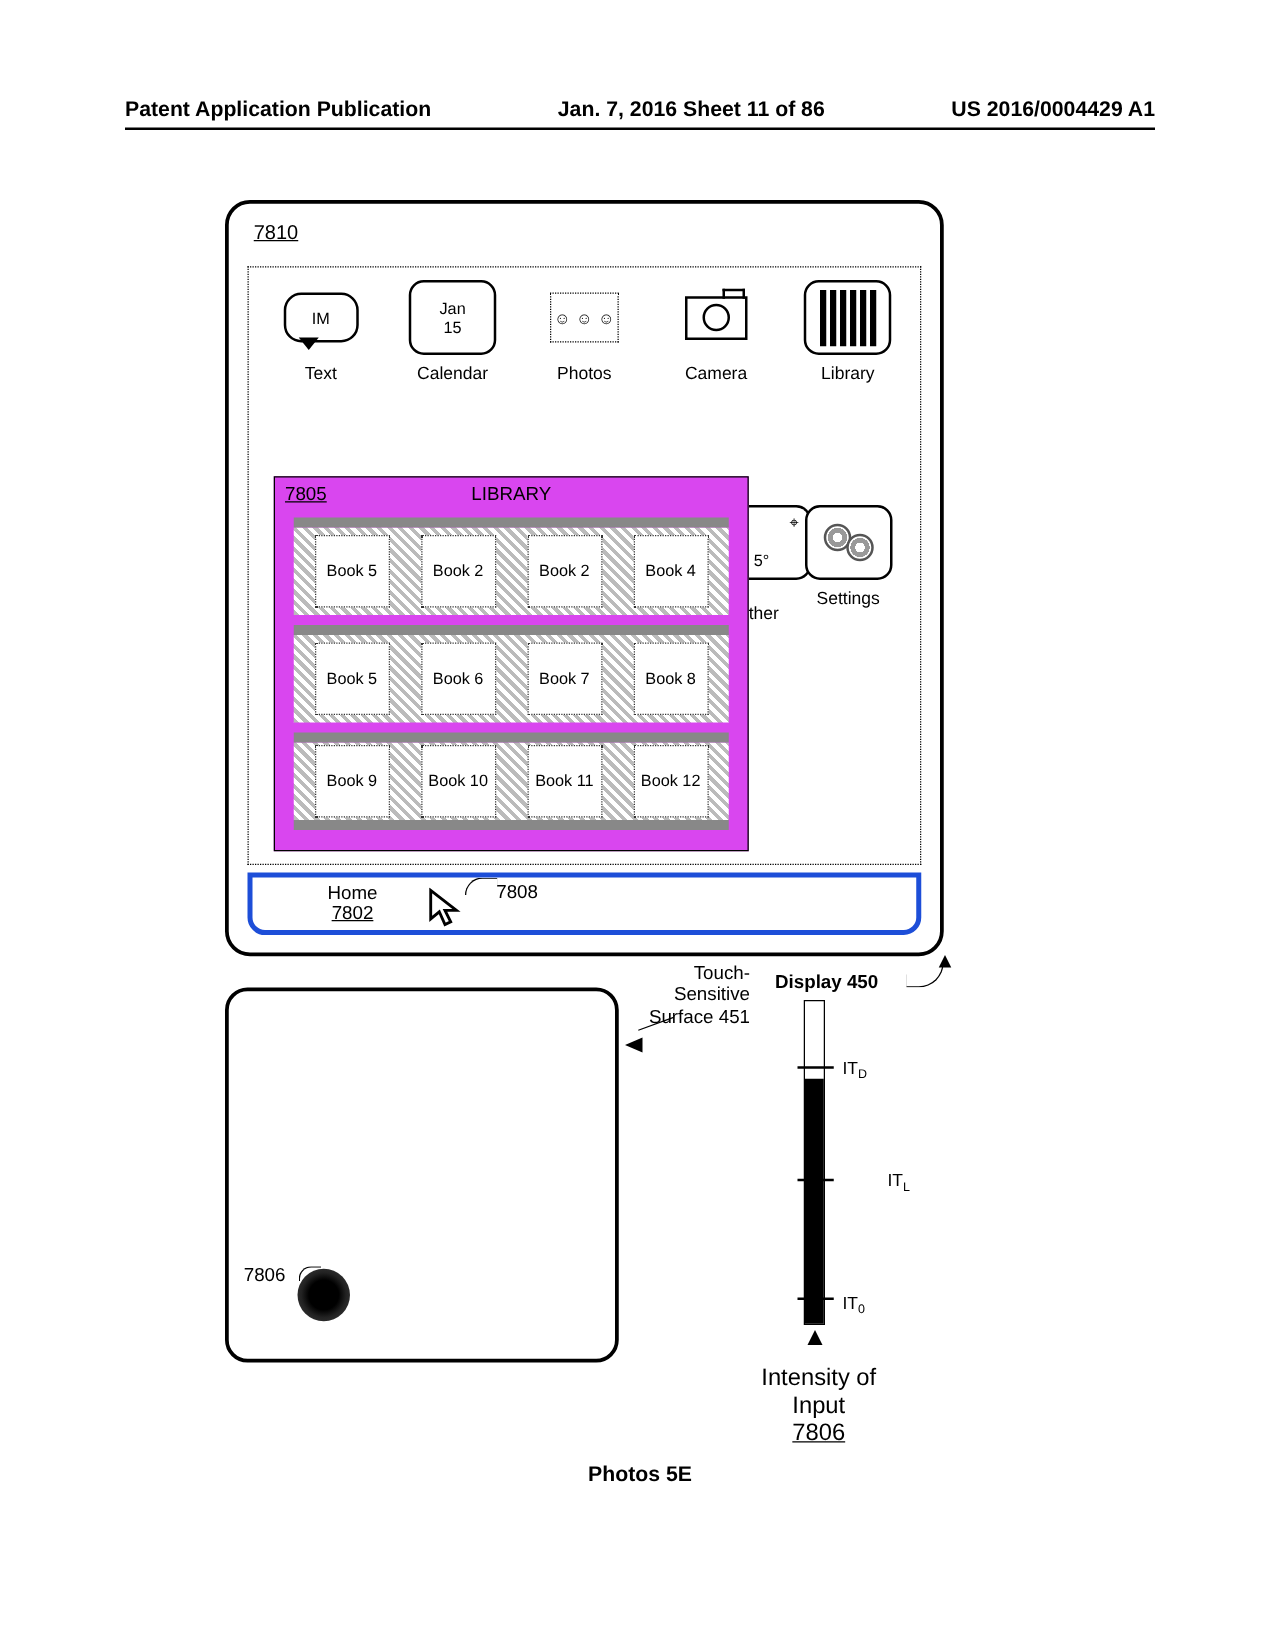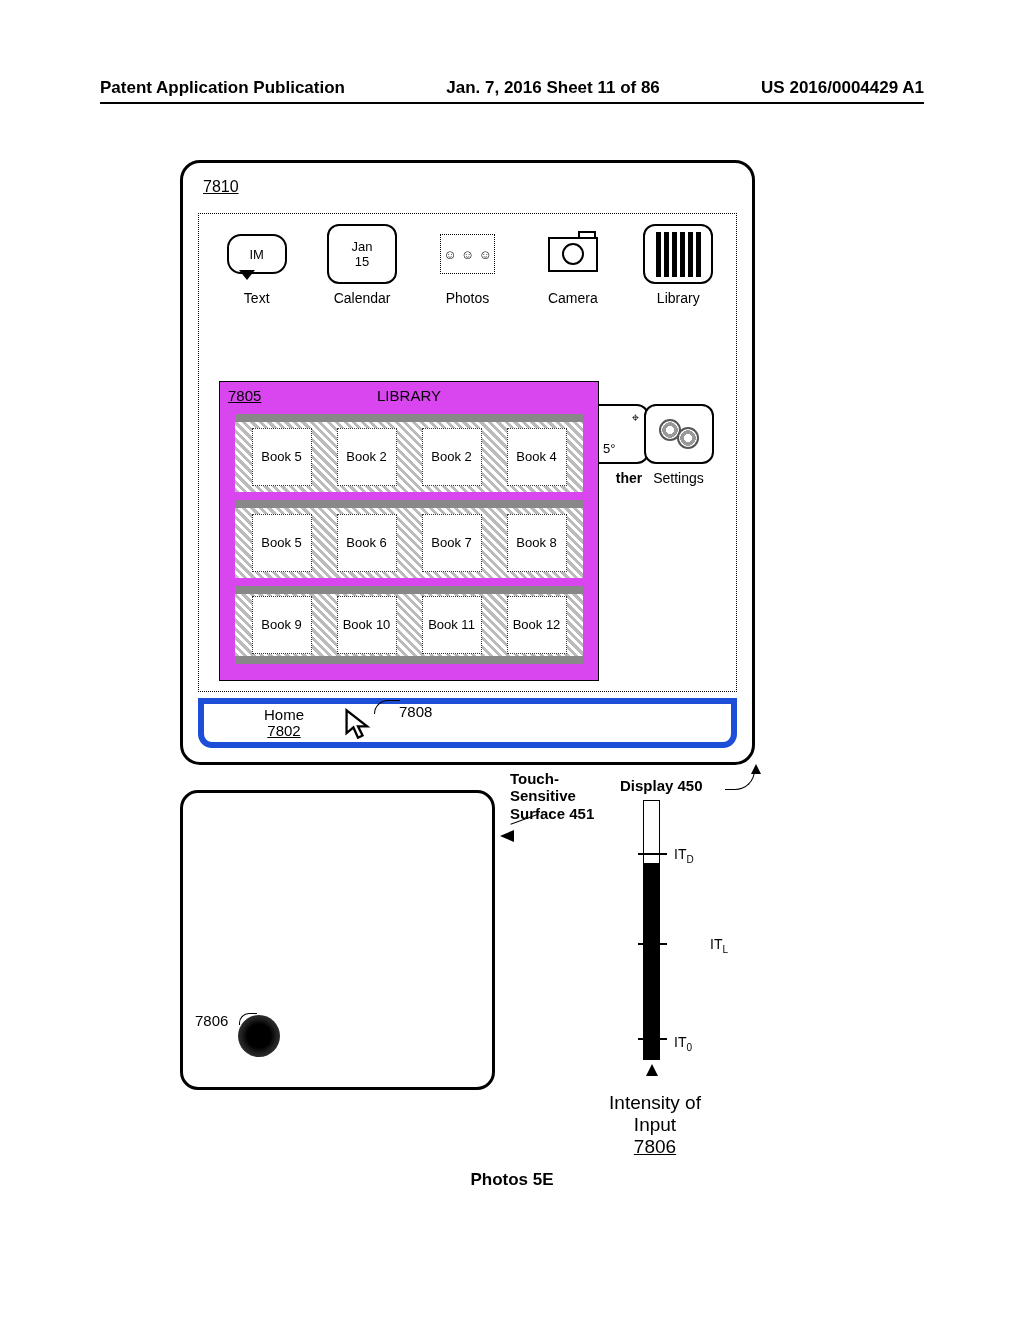--- a/index.html
+++ b/index.html
@@ -249,23 +249,22 @@
     border-bottom-left-radius: 0;
     display: flex;
     flex-direction: column;
     align-items: center;
     justify-content: center;
     font-size: 13px;
     position: relative;
   }
   .weather-label {
     font-size: 14px;
-    margin-top: 6px;
-    text-align: center;
-    font-weight: bold;
+    margin-top: 18px;
+    text-align: left;
   }
   .settings-gears {
     width: 40px;
     height: 30px;
     position: relative;
   }
   .gear {
     position: absolute;
     border: 2px solid #555;
     border-radius: 50%;
@@ -273,21 +272,21 @@
   }
   .gear.g1 { width: 22px; height: 22px; top: 0; left: 0; }
   .gear.g2 { width: 22px; height: 22px; top: 8px; left: 18px; }
   
   .dock {
     position: absolute;
     bottom: 14px;
     left: 15px;
     right: 15px;
     height: 50px;
-    border: 6px solid #1d4ed8;
+    border: 4px solid #1d4ed8;
     border-radius: 0 0 14px 14px;
     display: flex;
     align-items: center;
     padding-left: 60px;
   }
   .home-label {
     font-size: 15px;
     text-align: center;
     line-height: 1.1;
   }
@@ -352,22 +351,22 @@
     border-bottom-right-radius: 10px;
     transform: rotate(180deg);
   }
   
   .label-touch {
     position: absolute;
     top: 770px;
     left: 510px;
     width: 90px;
     font-size: 15px;
-    font-weight: bold;
-    text-align: left;
+    font-weight: normal;
+    text-align: right;
     line-height: 1.15;
   }
   .arrow-touch {
     position: absolute;
     top: 830px;
     left: 500px;
     width: 0; height: 0;
     border-top: 6px solid transparent;
     border-bottom: 6px solid transparent;
     border-right: 14px solid #000;

